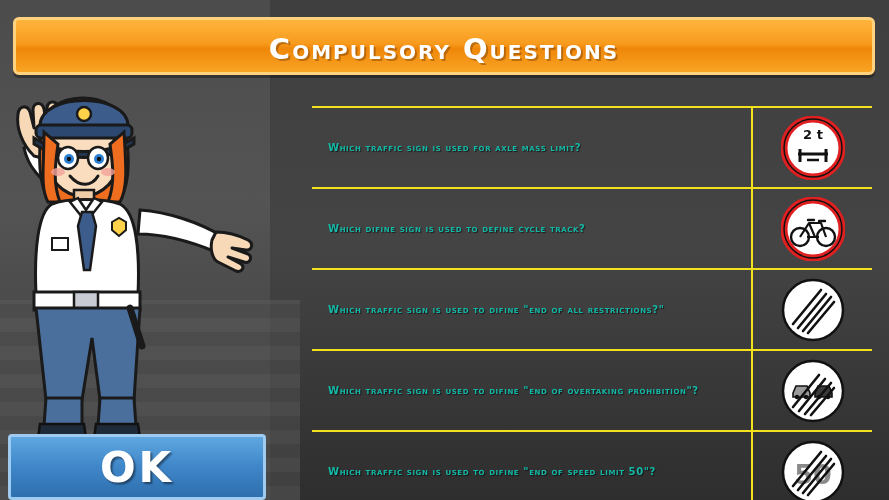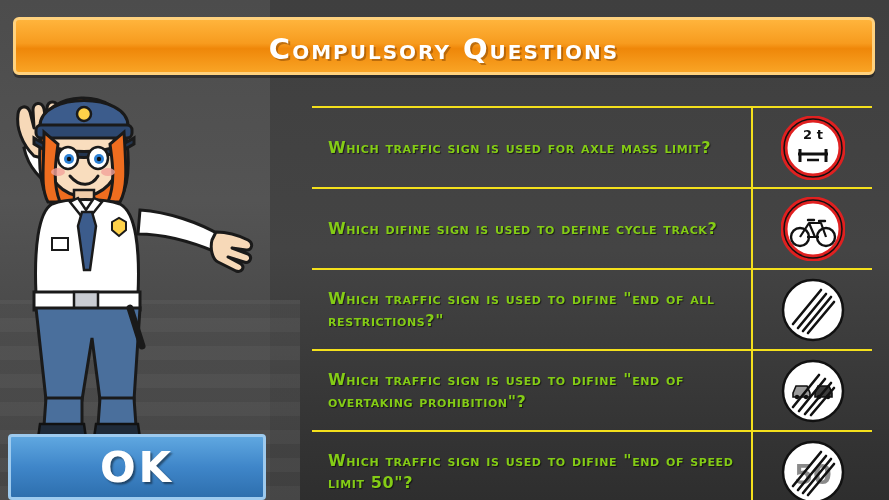--- a/index.html
+++ b/index.html
@@ -76,24 +76,24 @@
     position: relative;
     height: 81px;
     border-bottom: 2px solid #f4e01c;
     box-sizing: border-box;
     display: flex;
     align-items: center;
   }
   .q-text {
     flex: 1;
     padding: 0 14px 0 16px;
-    color: #84cc16;
+    color: #14b8a6;
     font-family: "DejaVu Sans", sans-serif;
     font-weight: bold;
-    font-size: 16px;
+    font-size: 10px;
     line-height: 22px;
     letter-spacing: .6px;
     font-variant: small-caps;
     text-shadow: 1px 1px 1px rgba(0,0,0,.6);
   }
   .q-sign-cell {
     width: 121px;
     height: 100%;
     border-left: 2px solid #f4e01c;
     box-sizing: border-box;

